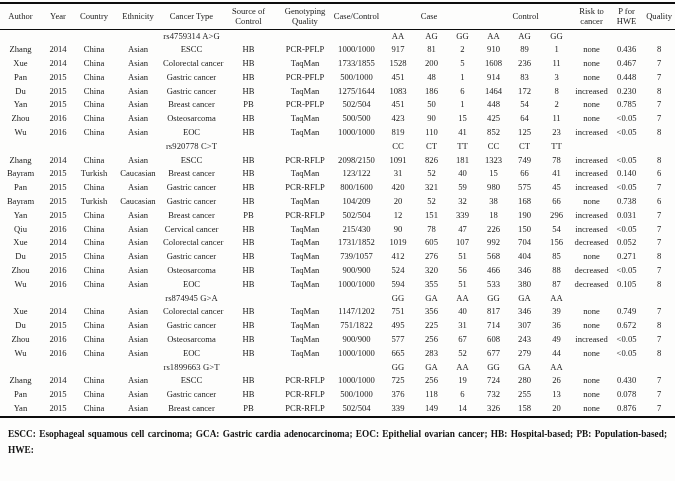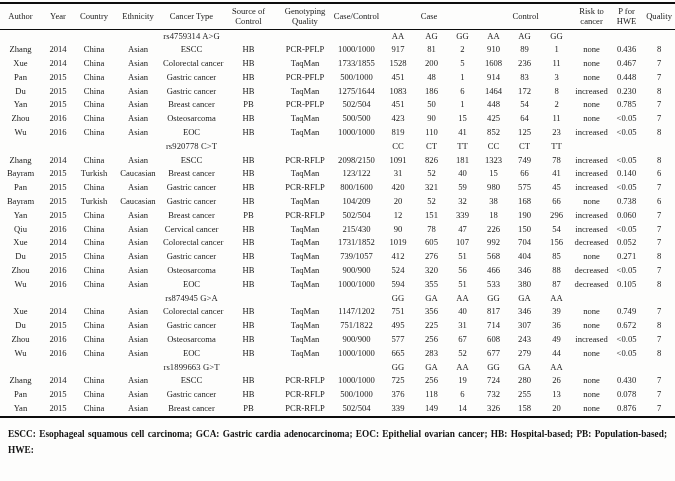--- a/index.html
+++ b/index.html
@@ -354,21 +354,21 @@
           <td>PB</td>
           <td>PCR-RFLP</td>
           <td>502/504</td>
           <td>12</td>
           <td>151</td>
           <td>339</td>
           <td>18</td>
           <td>190</td>
           <td>296</td>
           <td>increased</td>
-          <td>0.060</td>
+          <td>0.031</td>
           <td>7</td>
         </tr>
         <tr>
           <td>Qiu</td>
           <td>2016</td>
           <td>China</td>
           <td>Asian</td>
           <td>Cervical cancer</td>
           <td>HB</td>
           <td>TaqMan</td>

